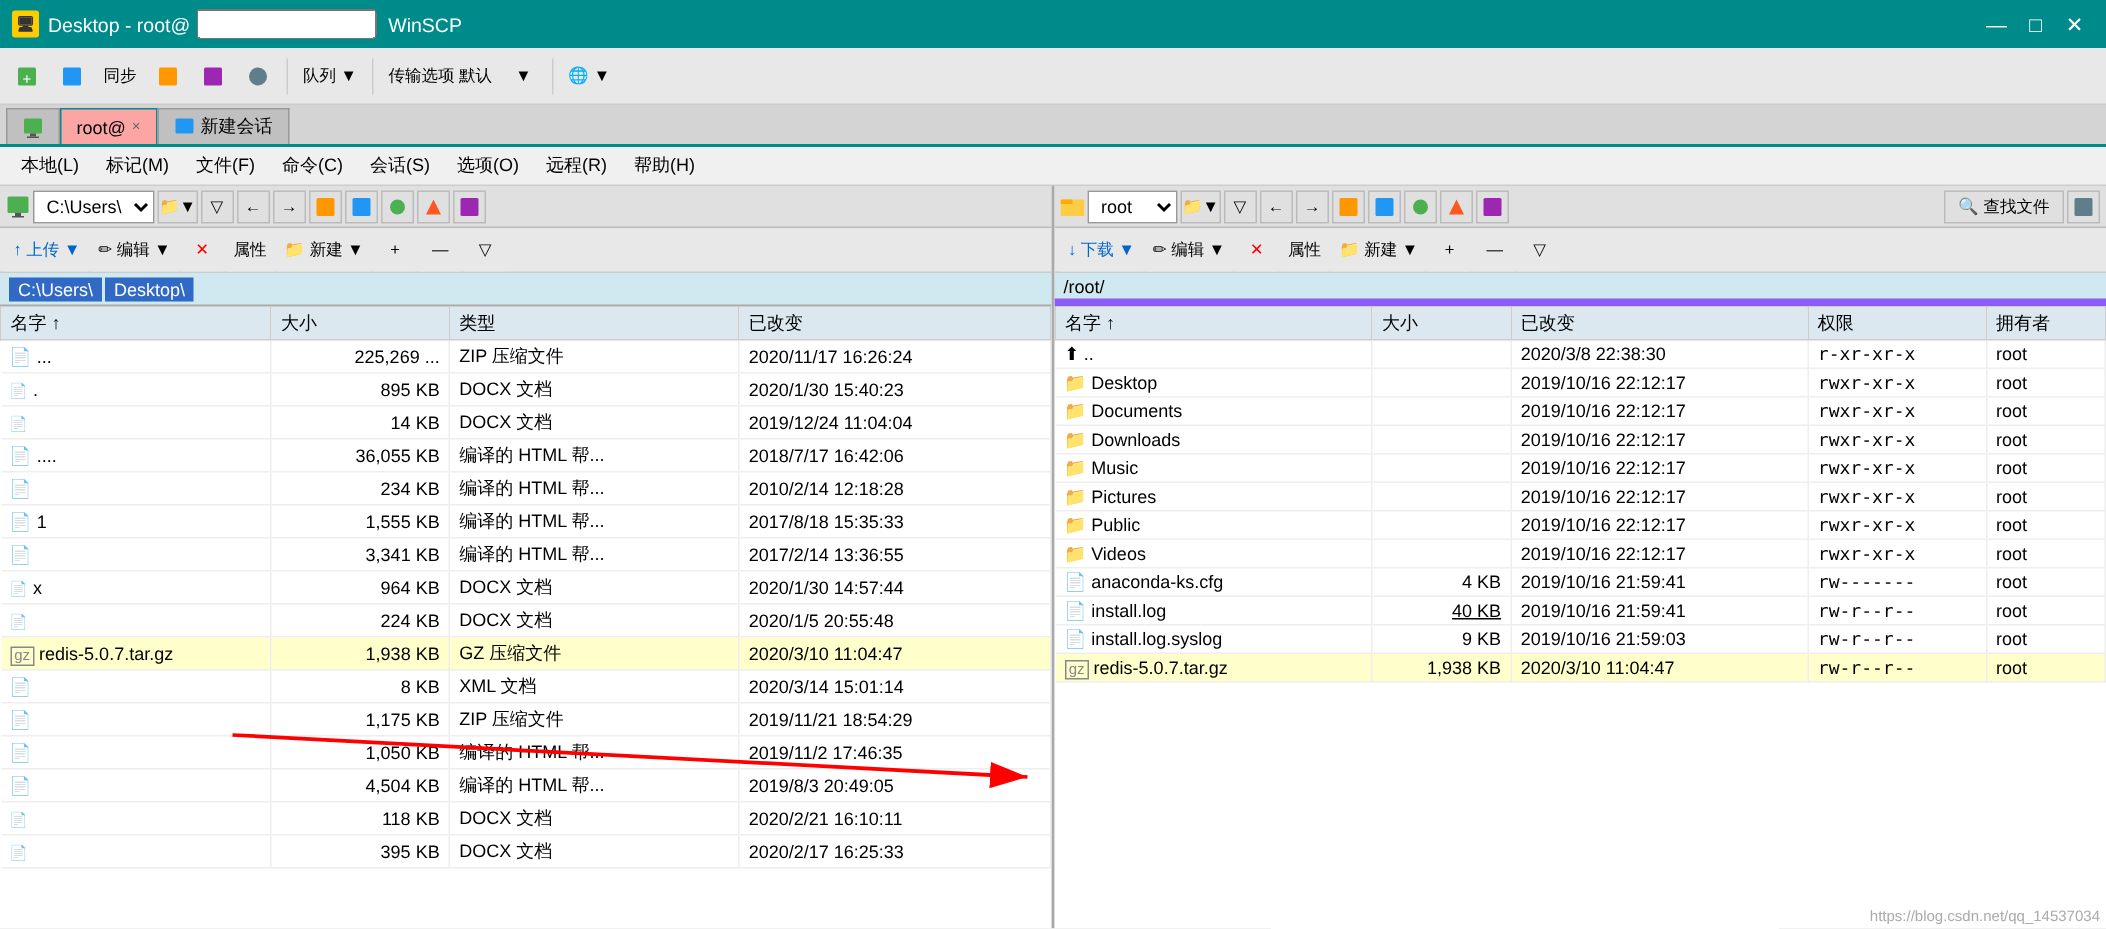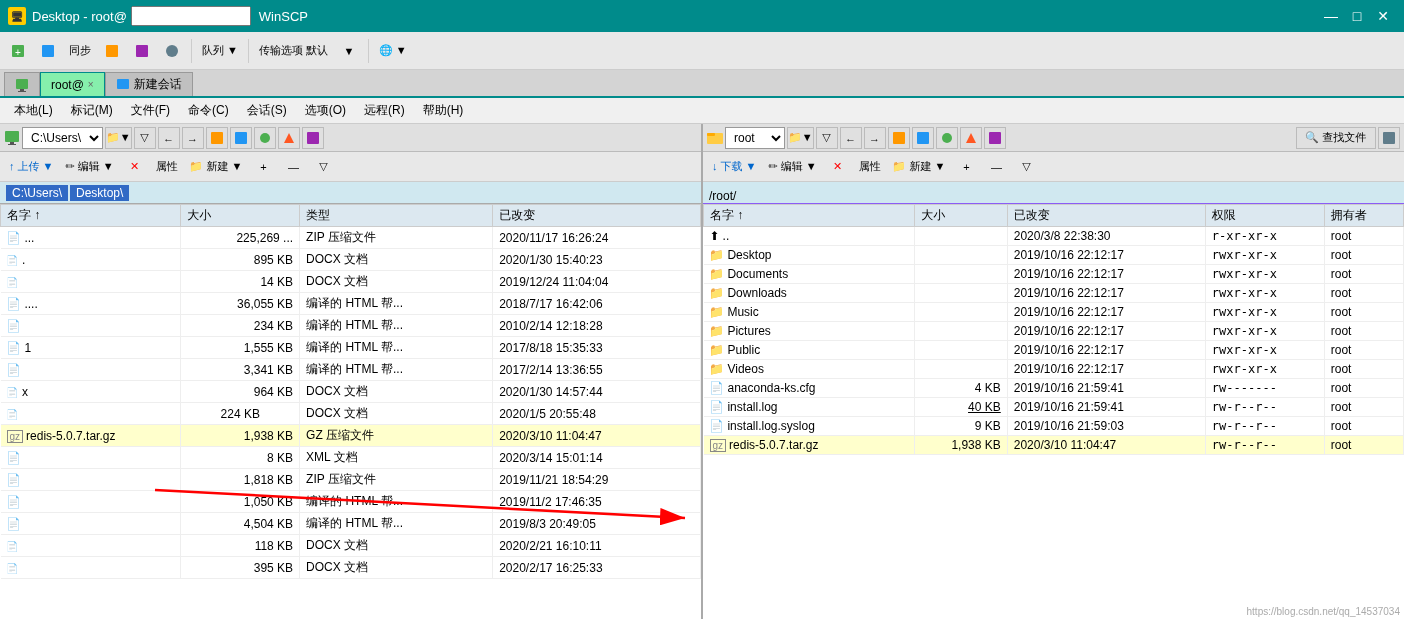--- a/index.html
+++ b/index.html
@@ -56,21 +56,21 @@
       padding: 0 10px;
       background: #c0c0c0;
       border: 1px solid #999;
       border-bottom: none;
       cursor: pointer;
       display: flex;
       align-items: center;
       font-size: 12px;
       gap: 4px;
     }
-    .tab.active { background: #86efac; border-color: #008B8B; }
+    .tab.active { background: #fca5a5; border-color: #008B8B; }
     .tab-close { font-size: 10px; color: #666; cursor: pointer; }
 
     
     .menu-bar {
       background: #f0f0f0;
       height: 26px;
       display: flex;
       align-items: center;
       padding: 0 6px;
       border-bottom: 1px solid #ccc;
@@ -124,24 +124,24 @@
     .file-table tr.highlighted td { background: #ffffcc; }
 
     .folder-icon { color: #ffcc44; margin-right: 3px; }
     .file-icon { color: #888; margin-right: 3px; }
 
     
     .path-label {
       background: #d0e8f0;
       height: 22px;
       display: flex;
-      align-items: flex-end;
+      align-items: center;
       padding: 0 6px;
       font-size: 12px;
-      border-bottom: 1px solid #8b5cf6;
+      border-bottom: 5px solid #8b5cf6;
     }
 
     
     .arrow-overlay {
       position: absolute;
       pointer-events: none;
       z-index: 100;
     }
 
     .app-wrapper {
@@ -412,39 +412,39 @@
       <td>2017/2/14  13:36:55</td>
     </tr>
                 <tr>
       <td><span style="font-size:10px; color:#2196F3; margin-right:3px;">📄</span>x</td>
       <td style="text-align:right;">964 KB</td>
       <td>DOCX 文档</td>
       <td>2020/1/30  14:57:44</td>
     </tr>
                 <tr>
       <td><span style="font-size:10px; color:#2196F3; margin-right:3px;">📄</span></td>
-      <td style="text-align:center;">224 KB</td>
+      <td style="text-align:right;">224 KB</td>
       <td>DOCX 文档</td>
       <td>2020/1/5  20:55:48</td>
     </tr>
                 <tr class="highlighted">
       <td><span style="font-size:10px; color:#888; border:1px solid #888; padding:0 2px; margin-right:3px;">gz</span>redis-5.0.7.tar.gz</td>
       <td style="text-align:right;">1,938 KB</td>
       <td>GZ 压缩文件</td>
       <td>2020/3/10  11:04:47</td>
     </tr>
                 <tr>
       <td><span class="file-icon" style="margin-right:3px;">📄</span></td>
       <td style="text-align:right;">8 KB</td>
       <td>XML 文档</td>
       <td>2020/3/14  15:01:14</td>
     </tr>
                 <tr>
       <td><span class="file-icon" style="margin-right:3px;">📄</span></td>
-      <td style="text-align:right;">1,818 KB</td>
+      <td style="text-align:right;">1,175 KB</td>
       <td>ZIP 压缩文件</td>
       <td>2019/11/21  18:54:29</td>
     </tr>
                 <tr>
       <td><span class="file-icon" style="margin-right:3px;">📄</span></td>
       <td style="text-align:right;">1,050 KB</td>
       <td>编译的 HTML 帮...</td>
       <td>2019/11/2  17:46:35</td>
     </tr>
                 <tr>

